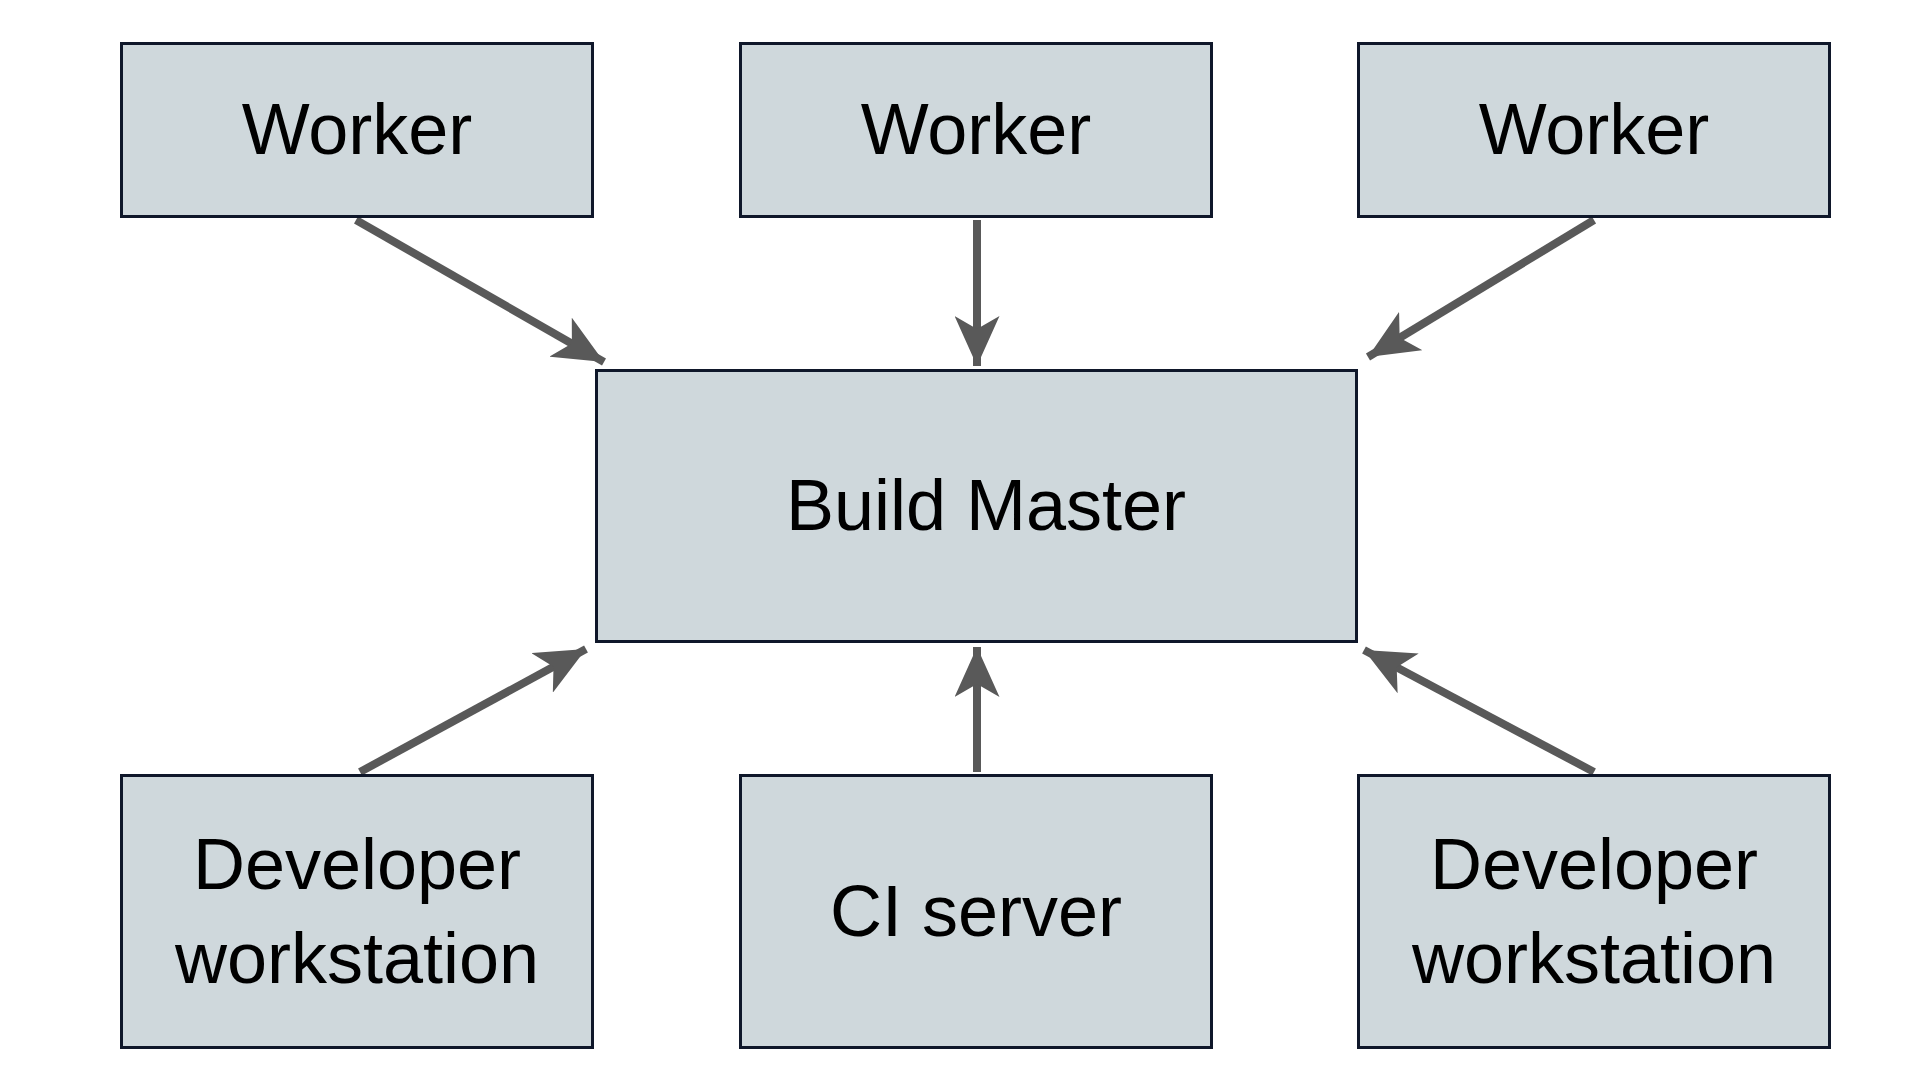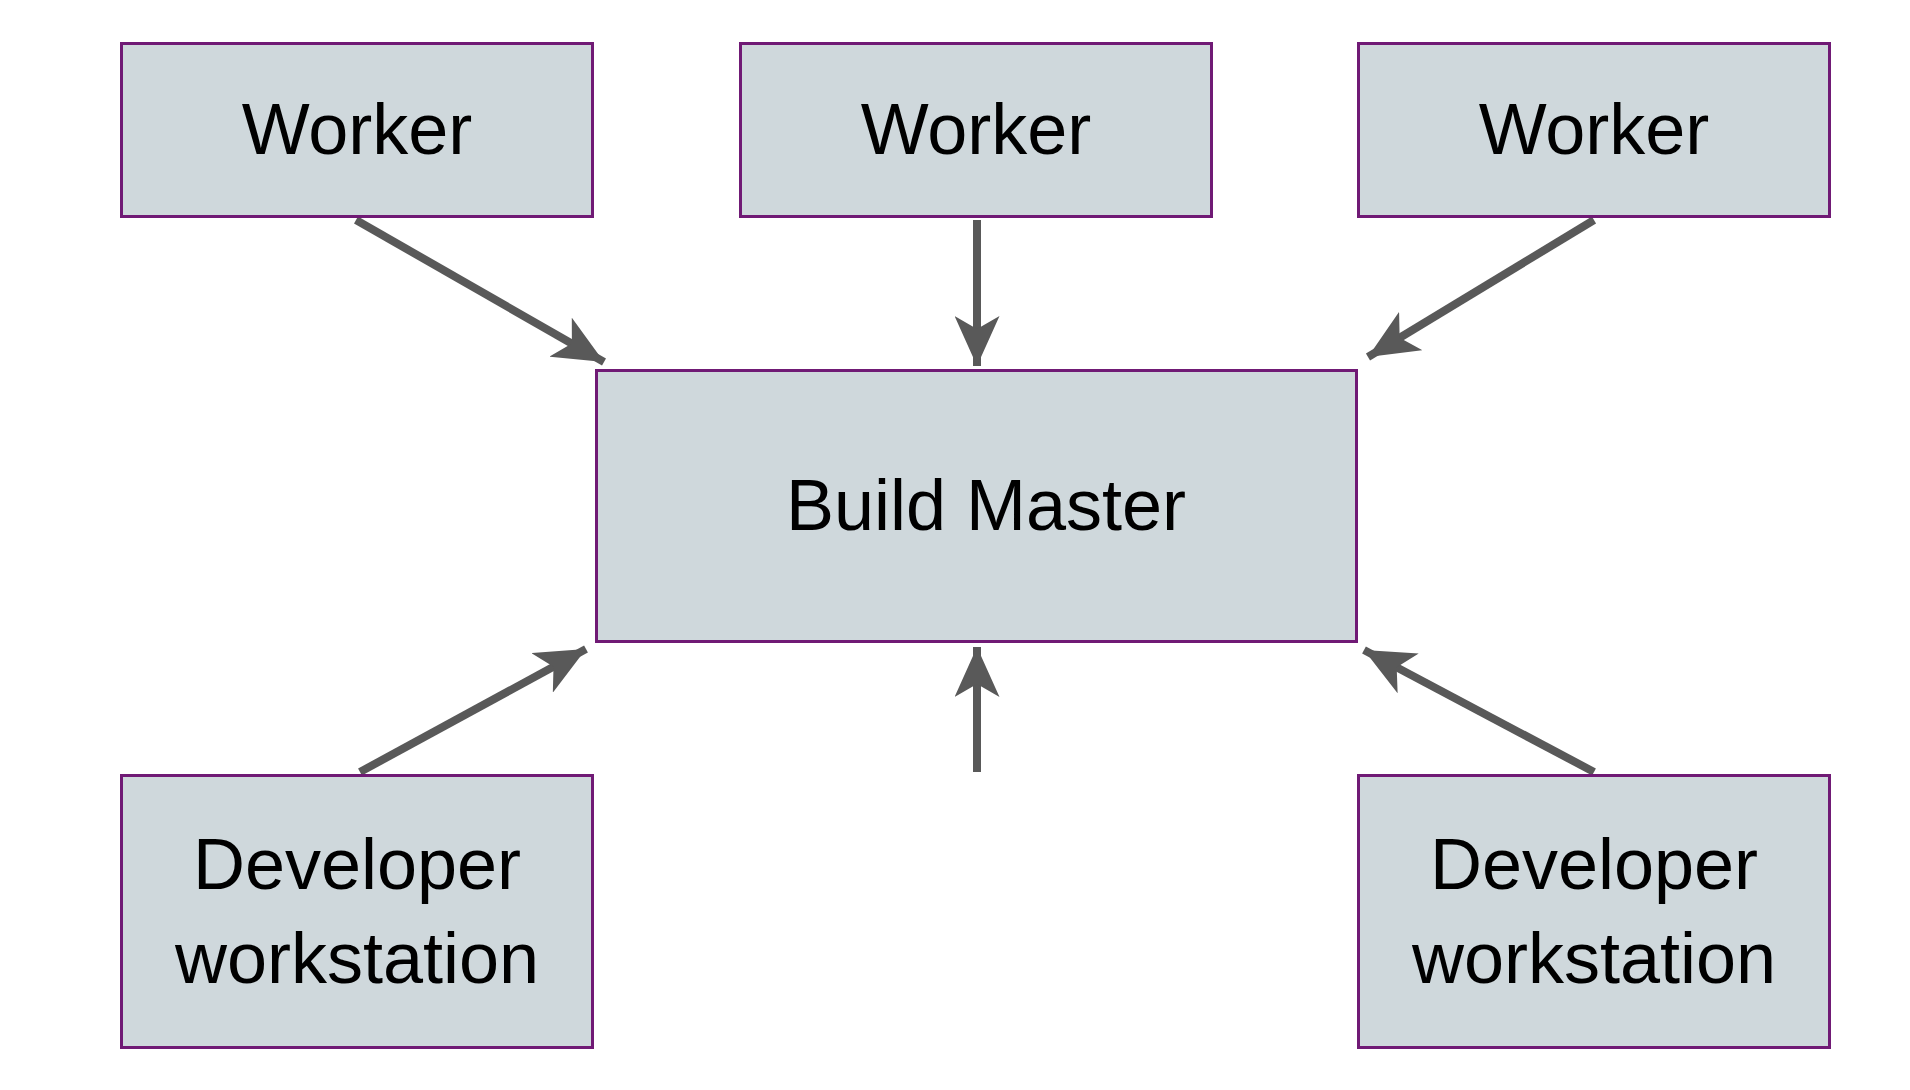--- a/index.html
+++ b/index.html
@@ -19,21 +19,21 @@
     position: absolute;
     left: 0;
     top: 0;
     width: 1910px;
     height: 1090px;
   }
   .node {
     position: absolute;
     box-sizing: border-box;
     background: #cfd8dc;
-    border: 3px solid #701a75;
+    border: 3px solid #0f172a;
     display: flex;
     align-items: center;
     justify-content: center;
     text-align: center;
     font-size: 72px;
     line-height: 1.3;
     color: #000000;
     padding: 0 20px;
   }
   #worker-1        { left: 120px;  top: 42px;  width: 474px; height: 176px; }
@@ -81,18 +81,21 @@
   </div>
 
   <div class="node" id="build-master">
     <span>Build Master</span>
   </div>
 
   <div class="node" id="dev-left">
     <span>Developer workstation</span>
   </div>
 
+  <div class="node" id="ci-server">
+    <span>CI server</span>
+  </div>
 
   <div class="node" id="dev-right">
     <span>Developer workstation</span>
   </div>
 
 </div>
 
 </body></html>

